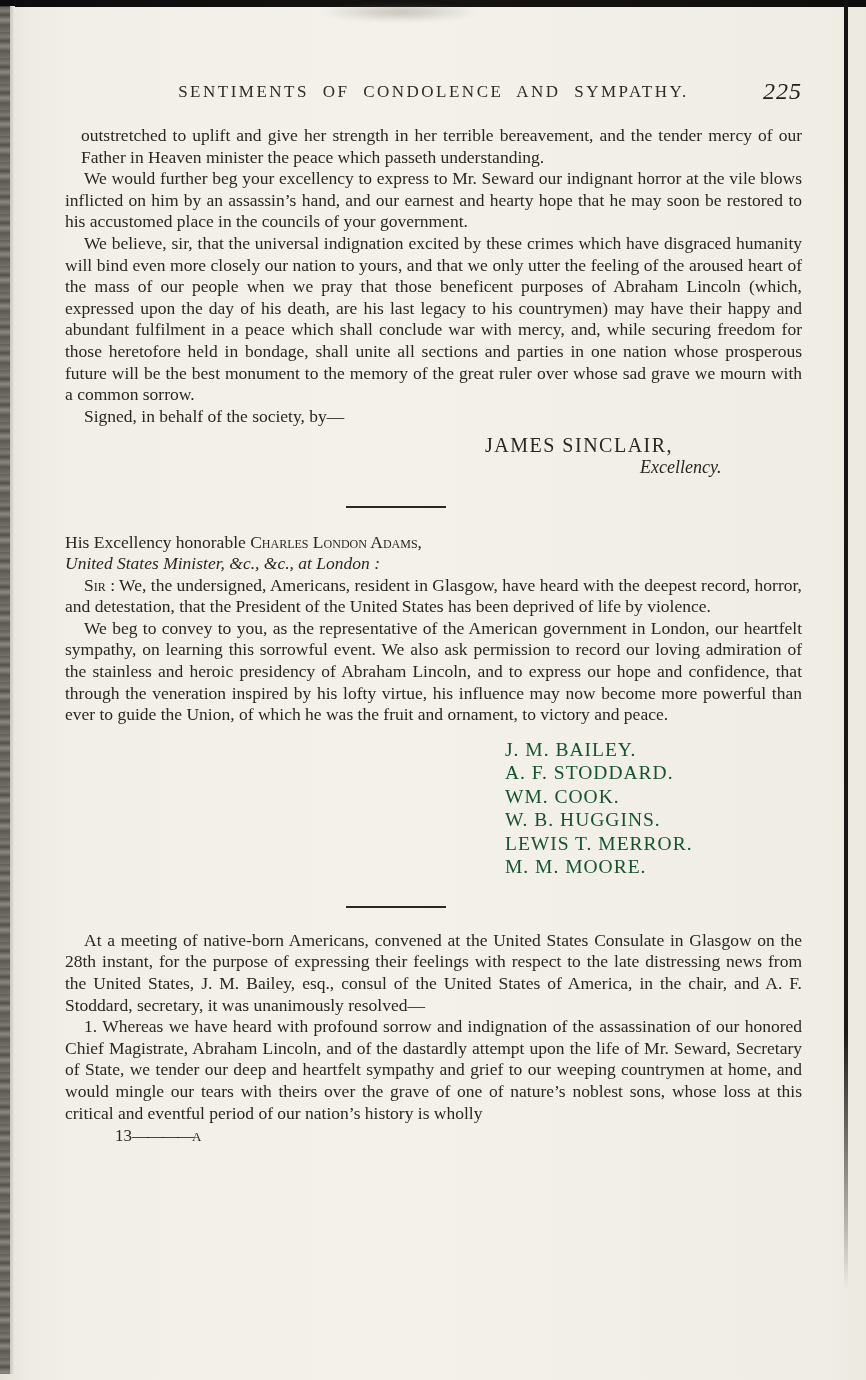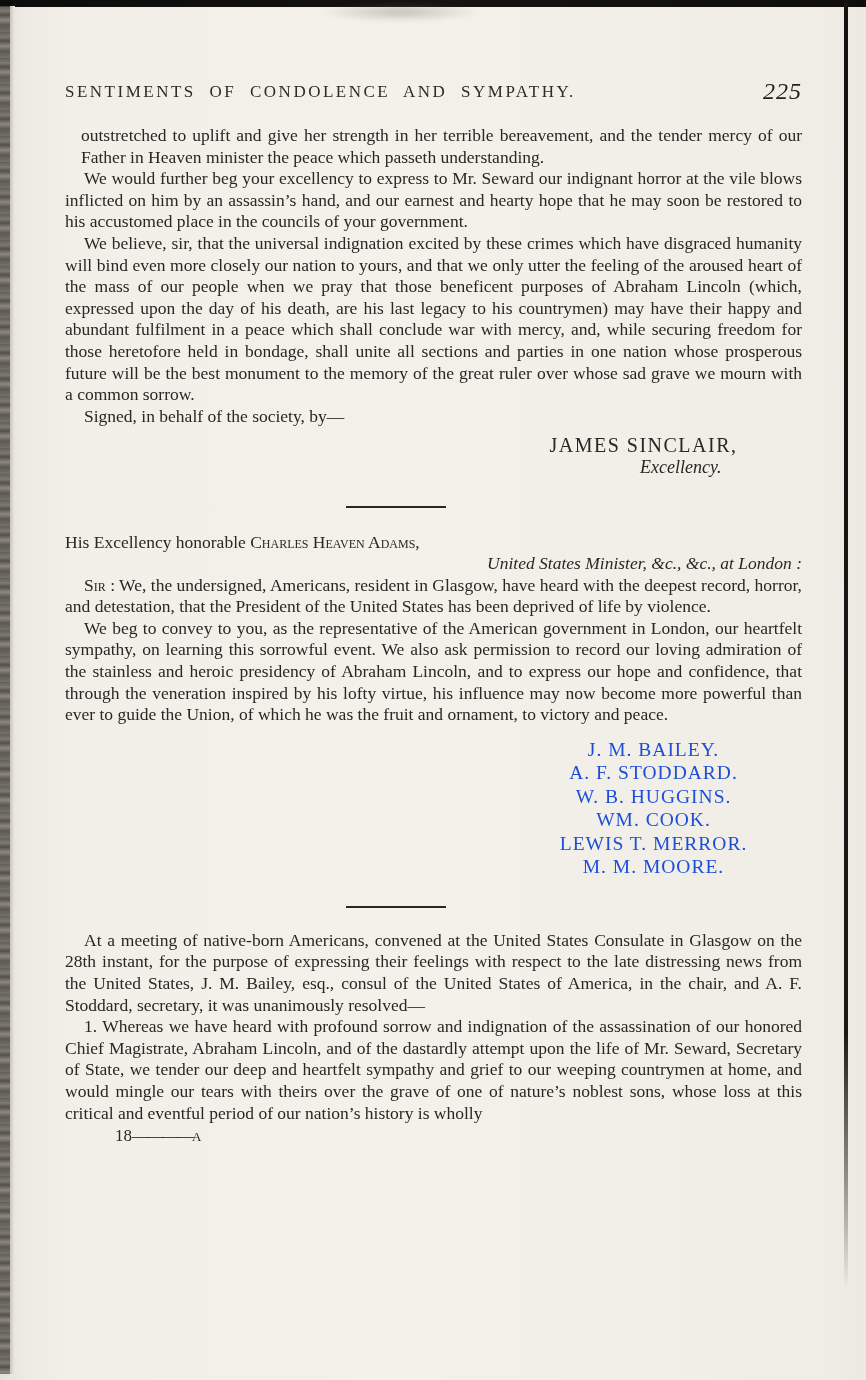--- a/index.html
+++ b/index.html
@@ -37,54 +37,54 @@
     background: radial-gradient(ellipse at center, rgba(110,105,95,0.35), rgba(110,105,95,0) 70%);
     filter: blur(2px);
   }
 
   
   .page { position: absolute; left: 65px; top: 78px; width: 737px; }
 
   .running-head { position: relative; height: 30px; }
   .running-title {
     position: absolute; left: 0; right: 0; top: 4px;
-    font-size: 17px; letter-spacing: 2.5px; word-spacing: 7px;
+    text-align: center; font-size: 17px; letter-spacing: 2.5px; word-spacing: 7px;
     color: #2e2b26;
   }
   .page-number {
     position: absolute; right: 0; top: 0;
     font-size: 24px; letter-spacing: 1px; color: #23201c; font-style: italic;
   }
 
   .body-text { font-size: 17.5px; line-height: 21.6px; text-align: justify; }
   .para { text-indent: 19px; }
   .para.no-indent { text-indent: 0; }
   .mt-first { margin-top: 17px; margin-left: 16px; }
 
   .smallcaps { font-variant: small-caps; }
   .italic { font-style: italic; }
 
-  .sig-sinclair { margin-left: 420px; margin-top: 8px; font-size: 20px; letter-spacing: 1.5px; text-align: center; text-indent: 0; }
+  .sig-sinclair { margin-left: 420px; margin-top: 8px; font-size: 20px; letter-spacing: 1.5px; text-align: left; text-indent: 0; }
   .sig-secretary { margin-left: 575px; font-size: 18px; text-align: left; text-indent: 0; }
   .dateline { margin-left: 18px; margin-top: 2px; font-size: 17.5px; text-align: left; text-indent: 0; }
   .dateline .smallcaps { letter-spacing: 0.5px; }
 
   .divider {
     width: 100px; height: 0;
     border-top: 2.5px solid #2b2823;
     margin-top: 27px; margin-bottom: 0; margin-left: 281px;
   }
 
   .address-line1 { margin-top: 24px; text-indent: 0; text-align: left; }
-  .address-line2 { text-align: right; text-indent: 0; }
+  .address-line2 { text-align: left; text-indent: 0; }
 
   .signature-list { margin-top: 12px; margin-left: 440px; }
   .signature-name {
     font-size: 19.5px; letter-spacing: 1px; line-height: 23.5px;
-    color: #1d4ed8; text-align: center;
+    color: #14532d; text-align: left;
   }
 
   .footer-mark { margin-top: 1px; margin-left: 50px; font-size: 17px; text-align: left; text-indent: 0; }
   .footer-mark .dash { letter-spacing: -2px; }
   .footer-mark .letter { font-size: 13px; }
   .sec3 { margin-top: 22px; }
 </style>
 </head>
 <body>
 
@@ -106,36 +106,36 @@
     <p class="para">We would further beg your excellency to express to Mr. Seward our indignant horror at the vile blows inflicted on him by an assassin’s hand, and our earnest and hearty hope that he may soon be restored to his accustomed place in the councils of your government.</p>
     <p class="para">We believe, sir, that the universal indignation excited by these crimes which have disgraced humanity will bind even more closely our nation to yours, and that we only utter the feeling of the aroused heart of the mass of our people when we pray that those beneficent purposes of Abraham Lincoln (which, expressed upon the day of his death, are his last legacy to his countrymen) may have their happy and abundant fulfilment in a peace which shall conclude war with mercy, and, while securing freedom for those heretofore held in bondage, shall unite all sections and parties in one nation whose prosperous future will be the best monument to the memory of the great ruler over whose sad grave we mourn with a common sorrow.</p>
     <p class="para">Signed, in behalf of the society, by—</p>
     <p class="para sig-sinclair">JAMES SINCLAIR,</p>
     <p class="para sig-secretary italic">Excellency.</p>
   </div>
 
   <div class="divider"></div>
 
   <div class="body-text">
-    <p class="para address-line1"><span>His Excellency honorable </span><span class="smallcaps">Charles Heaven Adams,</span></p>
+    <p class="para address-line1"><span>His Excellency honorable </span><span class="smallcaps">Charles London Adams,</span></p>
     <p class="para address-line2 italic">United States Minister, &amp;c., &amp;c., at London :</p>
     <p class="para"><span class="smallcaps">Sir :</span><span> We, the undersigned, Americans, resident in Glasgow, have heard with the deepest record, horror, and detestation, that the President of the United States has been deprived of life by violence.</span></p>
     <p class="para">We beg to convey to you, as the representative of the American government in London, our heartfelt sympathy, on learning this sorrowful event.  We also ask permission to record our loving admiration of the stainless and heroic presidency of Abraham Lincoln, and to express our hope and confidence, that through the veneration inspired by his lofty virtue, his influence may now become more powerful than ever to guide the Union, of which he was the fruit and ornament, to victory and peace.</p>
 
     <div class="signature-list">
       <div class="signature-name">J. M. BAILEY.</div>
       <div class="signature-name">A. F. STODDARD.</div>
+      <div class="signature-name">WM. COOK.</div>
       <div class="signature-name">W. B. HUGGINS.</div>
-      <div class="signature-name">WM. COOK.</div>
       <div class="signature-name">LEWIS T. MERROR.</div>
       <div class="signature-name">M. M. MOORE.</div>
     </div>
   </div>
 
   <div class="divider"></div>
 
   <div class="body-text sec3">
     <p class="para">At a meeting of native-born Americans, convened at the United States Consulate in Glasgow on the 28th instant, for the purpose of expressing their feelings with respect to the late distressing news from the United States, J. M. Bailey, esq., consul of the United States of America, in the chair, and A. F. Stoddard, secretary, it was unanimously resolved—</p>
     <p class="para">1. Whereas we have heard with profound sorrow and indignation of the assassination of our honored Chief Magistrate, Abraham Lincoln, and of the dastardly attempt upon the life of Mr. Seward, Secretary of State, we tender our deep and heartfelt sympathy and grief to our weeping countrymen at home, and would mingle our tears with theirs over the grave of one of nature’s noblest sons, whose loss at this critical and eventful period of our nation’s history is wholly</p>
-    <p class="footer-mark"><span>18</span><span class="dash">————</span><span class="letter">A</span></p>
+    <p class="footer-mark"><span>13</span><span class="dash">————</span><span class="letter">A</span></p>
   </div>
 
 </div>
 
 </body></html>

